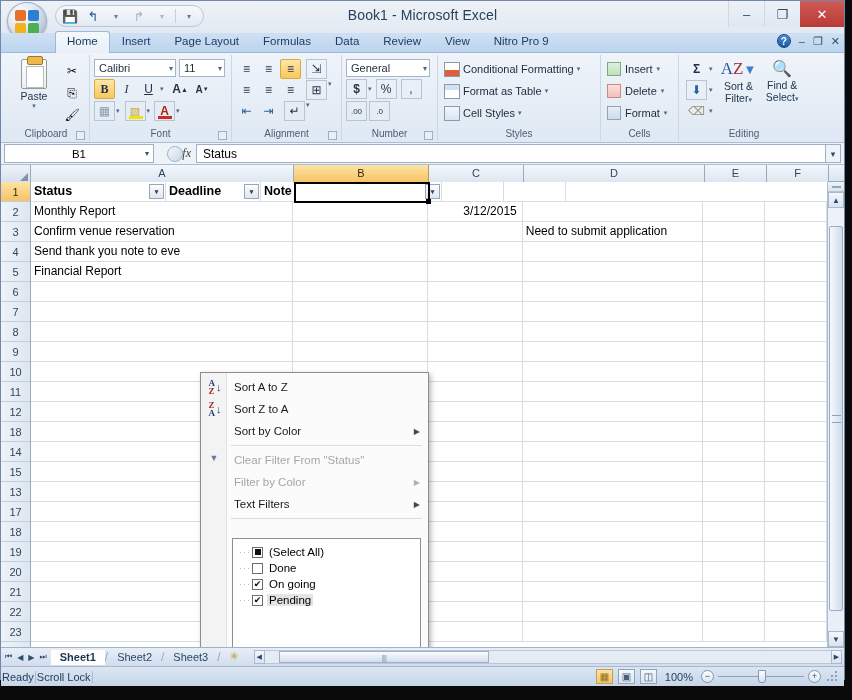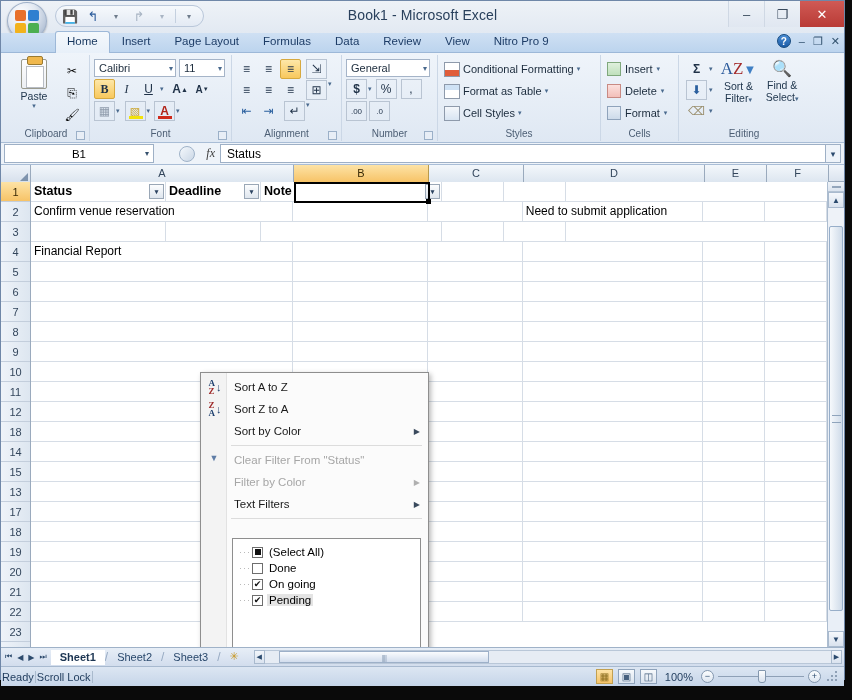--- a/index.html
+++ b/index.html
@@ -131,21 +131,21 @@
   .edrow { display:flex; align-items:center; height:20px; gap:2px; font-size:12px; color:#2c4a6b; }
 
   
   .fxbar { height:22px; display:flex; align-items:stretch; background:#eef3f9;
     border-bottom:1px solid #a9bdd6; }
   .namebox {
     width:150px; background:#fff; border:1px solid #9eb0c6; margin:1px 0 1px 3px;
     display:flex; align-items:center; justify-content:center; position:relative; font-size:11.5px;
   }
   .namebox .nb-arw { position:absolute; right:4px; font-size:8px; color:#36516e; }
-  .fxsep { width:66px; display:flex; align-items:center; justify-content:center; position:relative; }
+  .fxsep { width:42px; display:flex; align-items:center; justify-content:center; position:relative; }
   .fxsep .grip { width:16px; height:16px; border-radius:50%;
     background:linear-gradient(135deg,#f4f8fc,#cad7e6); border:1px solid #9fb2c8; }
   .fxsep .fx { position:absolute; right:5px; font-style:italic; font-size:12px; color:#3c3c3c; font-family:"Liberation Serif",serif; }
   .fxinput { flex:1; background:#fff; border:1px solid #9eb0c6; border-right:none; margin:1px 0;
     display:flex; align-items:center; padding-left:6px; font-size:12px; }
   .fxexp { width:16px; background:#eef3f9; border:1px solid #9eb0c6; margin:1px 3px 1px 0;
     display:flex; align-items:center; justify-content:center; font-size:9px; color:#2b4near; color:#2b4a6e; }
 
   
   .sheet { position:relative; height:482px; background:#fff; overflow:hidden; }
@@ -597,28 +597,37 @@
 
     <div class="gridwrap" id="gridwrap">
           <div class="grow">
             <div class="gc hdrcell" style="width: 135px;">Status<span class="filtbtn">▾</span></div>
             <div class="gc hdrcell" style="width: 95px;">Deadline<span class="filtbtn">▾</span></div>
             <div class="gc hdrcell" style="width: 181px;">Note<span class="filtbtn">▾</span></div>
             <div class="gc" style="width: 62px;"></div>
             <div class="gc" style="width: 62px;"></div>
           </div>
           <div class="grow">
+            <div class="gc" style="width: 263px;">Monthly Report</div>
+            <div class="gc" style="width: 135px;"></div>
+            <div class="gc num" style="width: 95px;">3/12/2015</div>
+            <div class="gc" style="width: 181px;"></div>
+            <div class="gc" style="width: 62px;"></div>
+            <div class="gc" style="width: 62px;"></div>
+          </div>
+          <div class="grow">
             <div class="gc" style="width: 263px;">Confirm venue reservation</div>
             <div class="gc" style="width: 135px;"></div>
             <div class="gc" style="width: 95px;"></div>
             <div class="gc" style="width: 181px;">Need to submit application</div>
             <div class="gc" style="width: 62px;"></div>
             <div class="gc" style="width: 62px;"></div>
           </div>
           <div class="grow">
+            <div class="gc" style="width: 263px;">Send thank you note to eve</div>
             <div class="gc" style="width: 135px;"></div>
             <div class="gc" style="width: 95px;"></div>
             <div class="gc" style="width: 181px;"></div>
             <div class="gc" style="width: 62px;"></div>
             <div class="gc" style="width: 62px;"></div>
           </div>
           <div class="grow">
             <div class="gc" style="width: 263px;">Financial Report</div>
             <div class="gc" style="width: 135px;"></div>
             <div class="gc" style="width: 95px;"></div>

